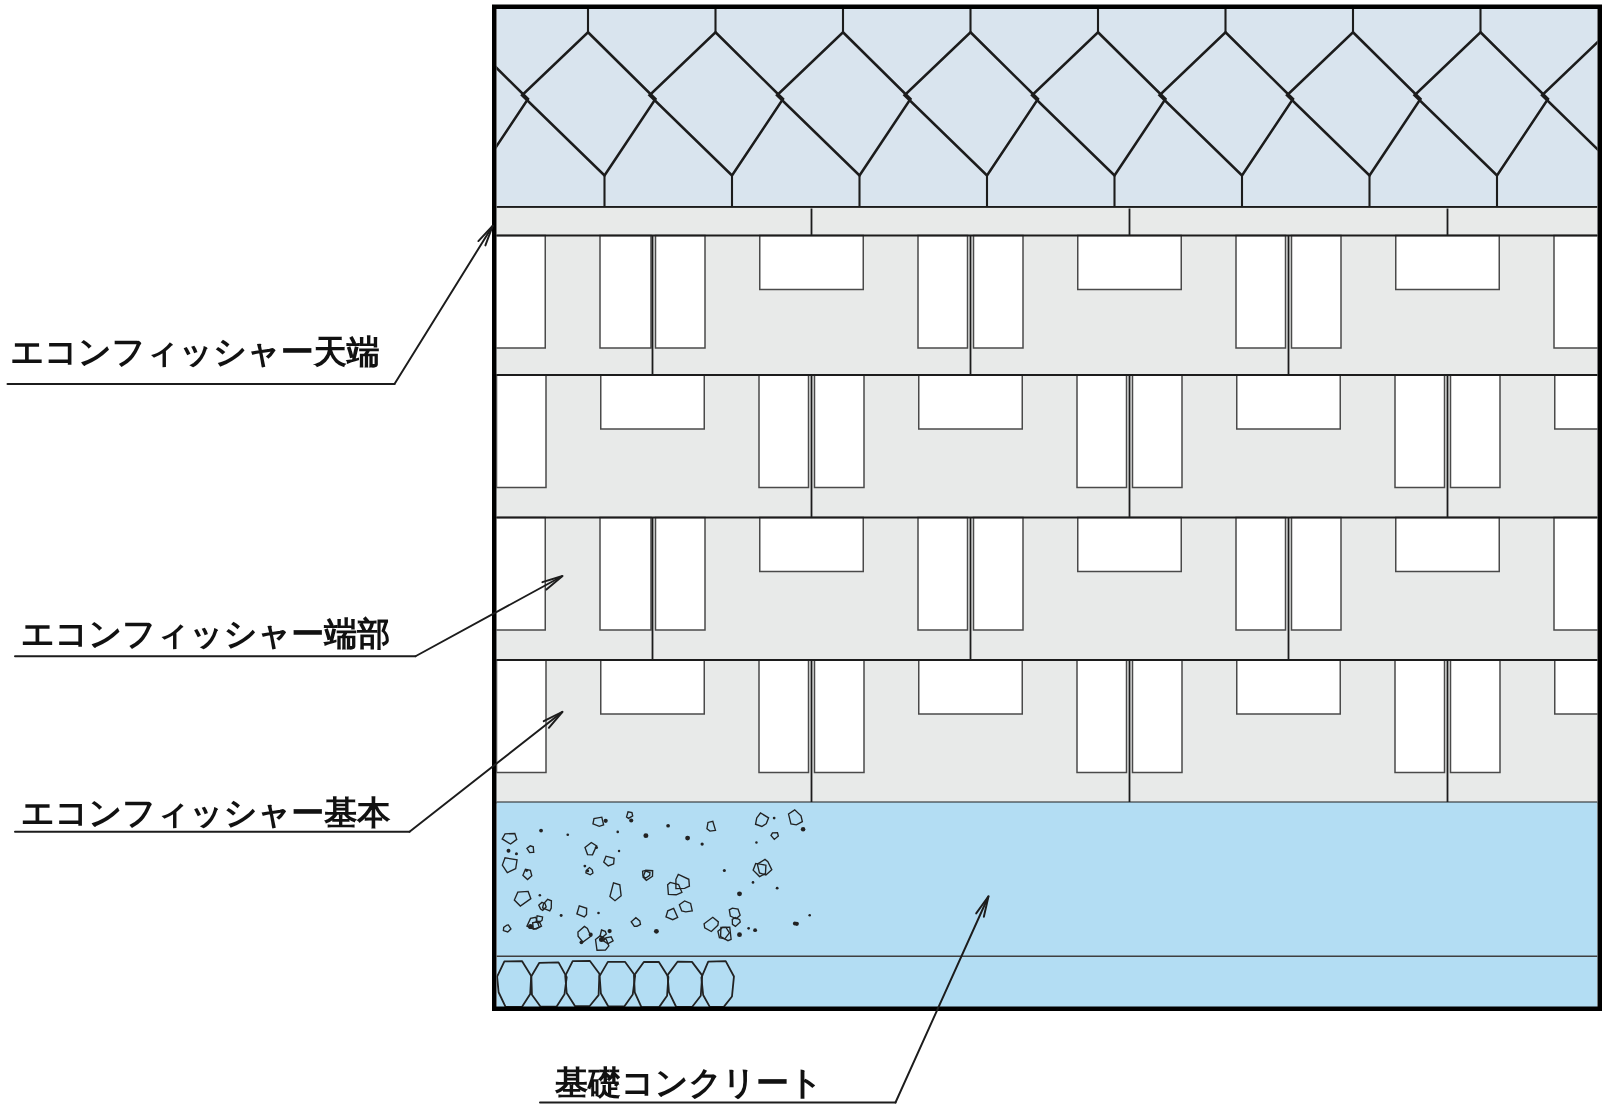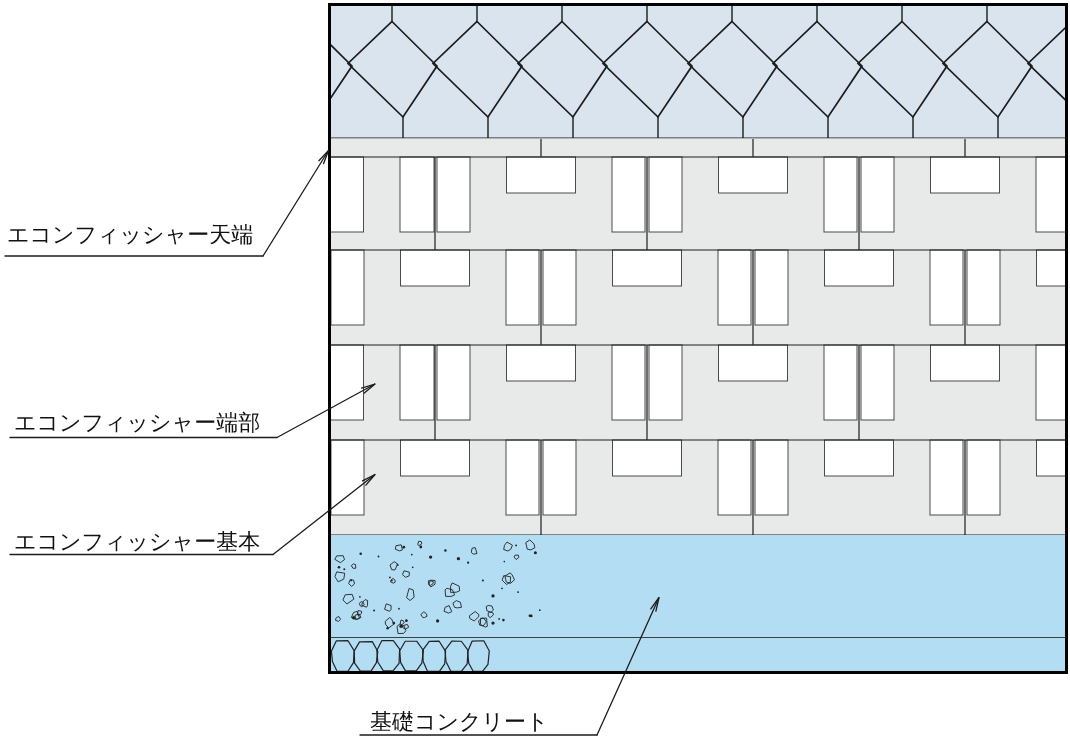--- a/index.html
+++ b/index.html
@@ -1,17 +1,17 @@
 <!DOCTYPE html>
 <html><head>
 <meta charset="utf-8">
 <style>
   html,body{margin:0;padding:0;background:#ffffff;}
   .canvas{position:relative;width:1070px;height:740px;background:#fff;overflow:hidden;
-          font-family:"Liberation Sans",sans-serif;}
+          font-family:"Liberation Sans",sans-serif;font-weight:bold;}
   svg{display:block;}
   text.lbl{font-family:"Liberation Sans","DejaVu Sans",sans-serif;font-size:22px;fill:#111;}
 </style>
 </head>
 <body>
 
 <div class="canvas">
 <svg id="dwg" width="1070" height="740" viewBox="0 0 1070 740">
 
   <defs>

